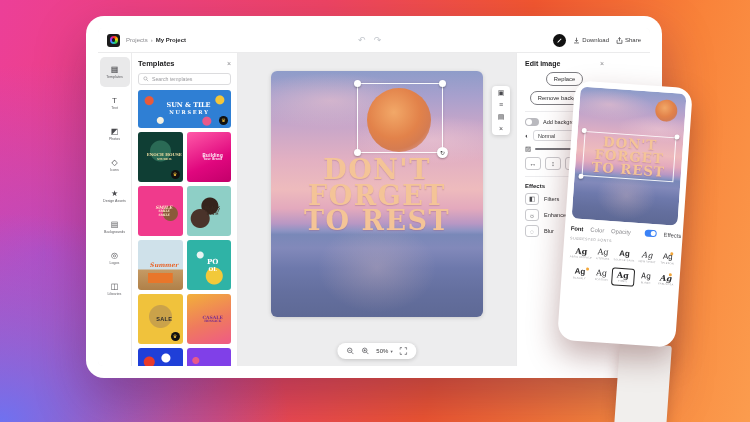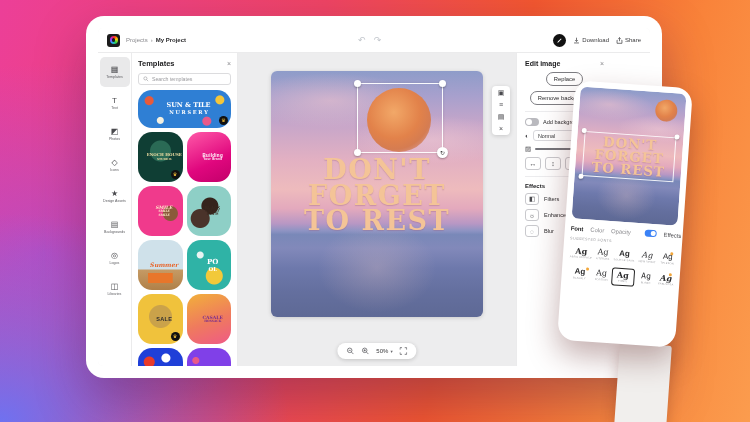--- a/index.html
+++ b/index.html
@@ -40,21 +40,21 @@
   .rail-lb{font-size:3.6px;color:#5c5c60;white-space:nowrap;}
 
   
   .tpanel{width:106px;background:#fff;border-right:1px solid #ebebec;padding:6px 6px 0 6px;flex:none;display:flex;flex-direction:column;overflow:hidden;}
   .tp-head{display:flex;justify-content:space-between;align-items:center;}
   .tp-title{font-size:7.5px;font-weight:bold;color:#202022;}
   .tp-close{font-size:7px;color:#8a8a8e;}
   .tp-search{margin-top:5px;height:12px;border:1px solid #dcdcde;border-radius:3px;display:flex;align-items:center;gap:3px;padding:0 4px;color:#9a9a9e;flex:none;}
   .tp-search span{font-size:5.2px;}
   .tgrid{margin-top:5px;display:grid;grid-template-columns:1fr 1fr;gap:4px;overflow:hidden;}
-  .tile{position:relative;border-radius:14px;height:50px;overflow:hidden;display:flex;align-items:center;justify-content:center;text-align:center;padding-left:8px;}
+  .tile{position:relative;border-radius:3px;height:50px;overflow:hidden;display:flex;align-items:center;justify-content:center;text-align:center;padding-left:8px;}
   .tile.wide{grid-column:1 / span 2;height:38px;}
   .tile-txt div{line-height:1.15;}
   .tt-serif{font-family:"DejaVu Serif",serif;font-weight:bold;}
   .tt-script{font-family:"DejaVu Serif",serif;font-style:italic;font-weight:bold;}
   .tt-sans{font-weight:bold;letter-spacing:.3px;}
   .crown{position:absolute;right:3px;bottom:3px;width:9px;height:9px;border-radius:50%;background:#111;display:flex;align-items:center;justify-content:center;font-size:5px;color:#f5c23a;line-height:1;}
 
   
   .canvas{flex:1;background:#ededee;position:relative;min-width:0;}
   .art{position:absolute;left:50%;transform:translateX(-50%);top:18px;width:212px;height:246px;border-radius:6px;overflow:hidden;box-shadow:0 1px 4px rgba(0,0,0,.15);}

